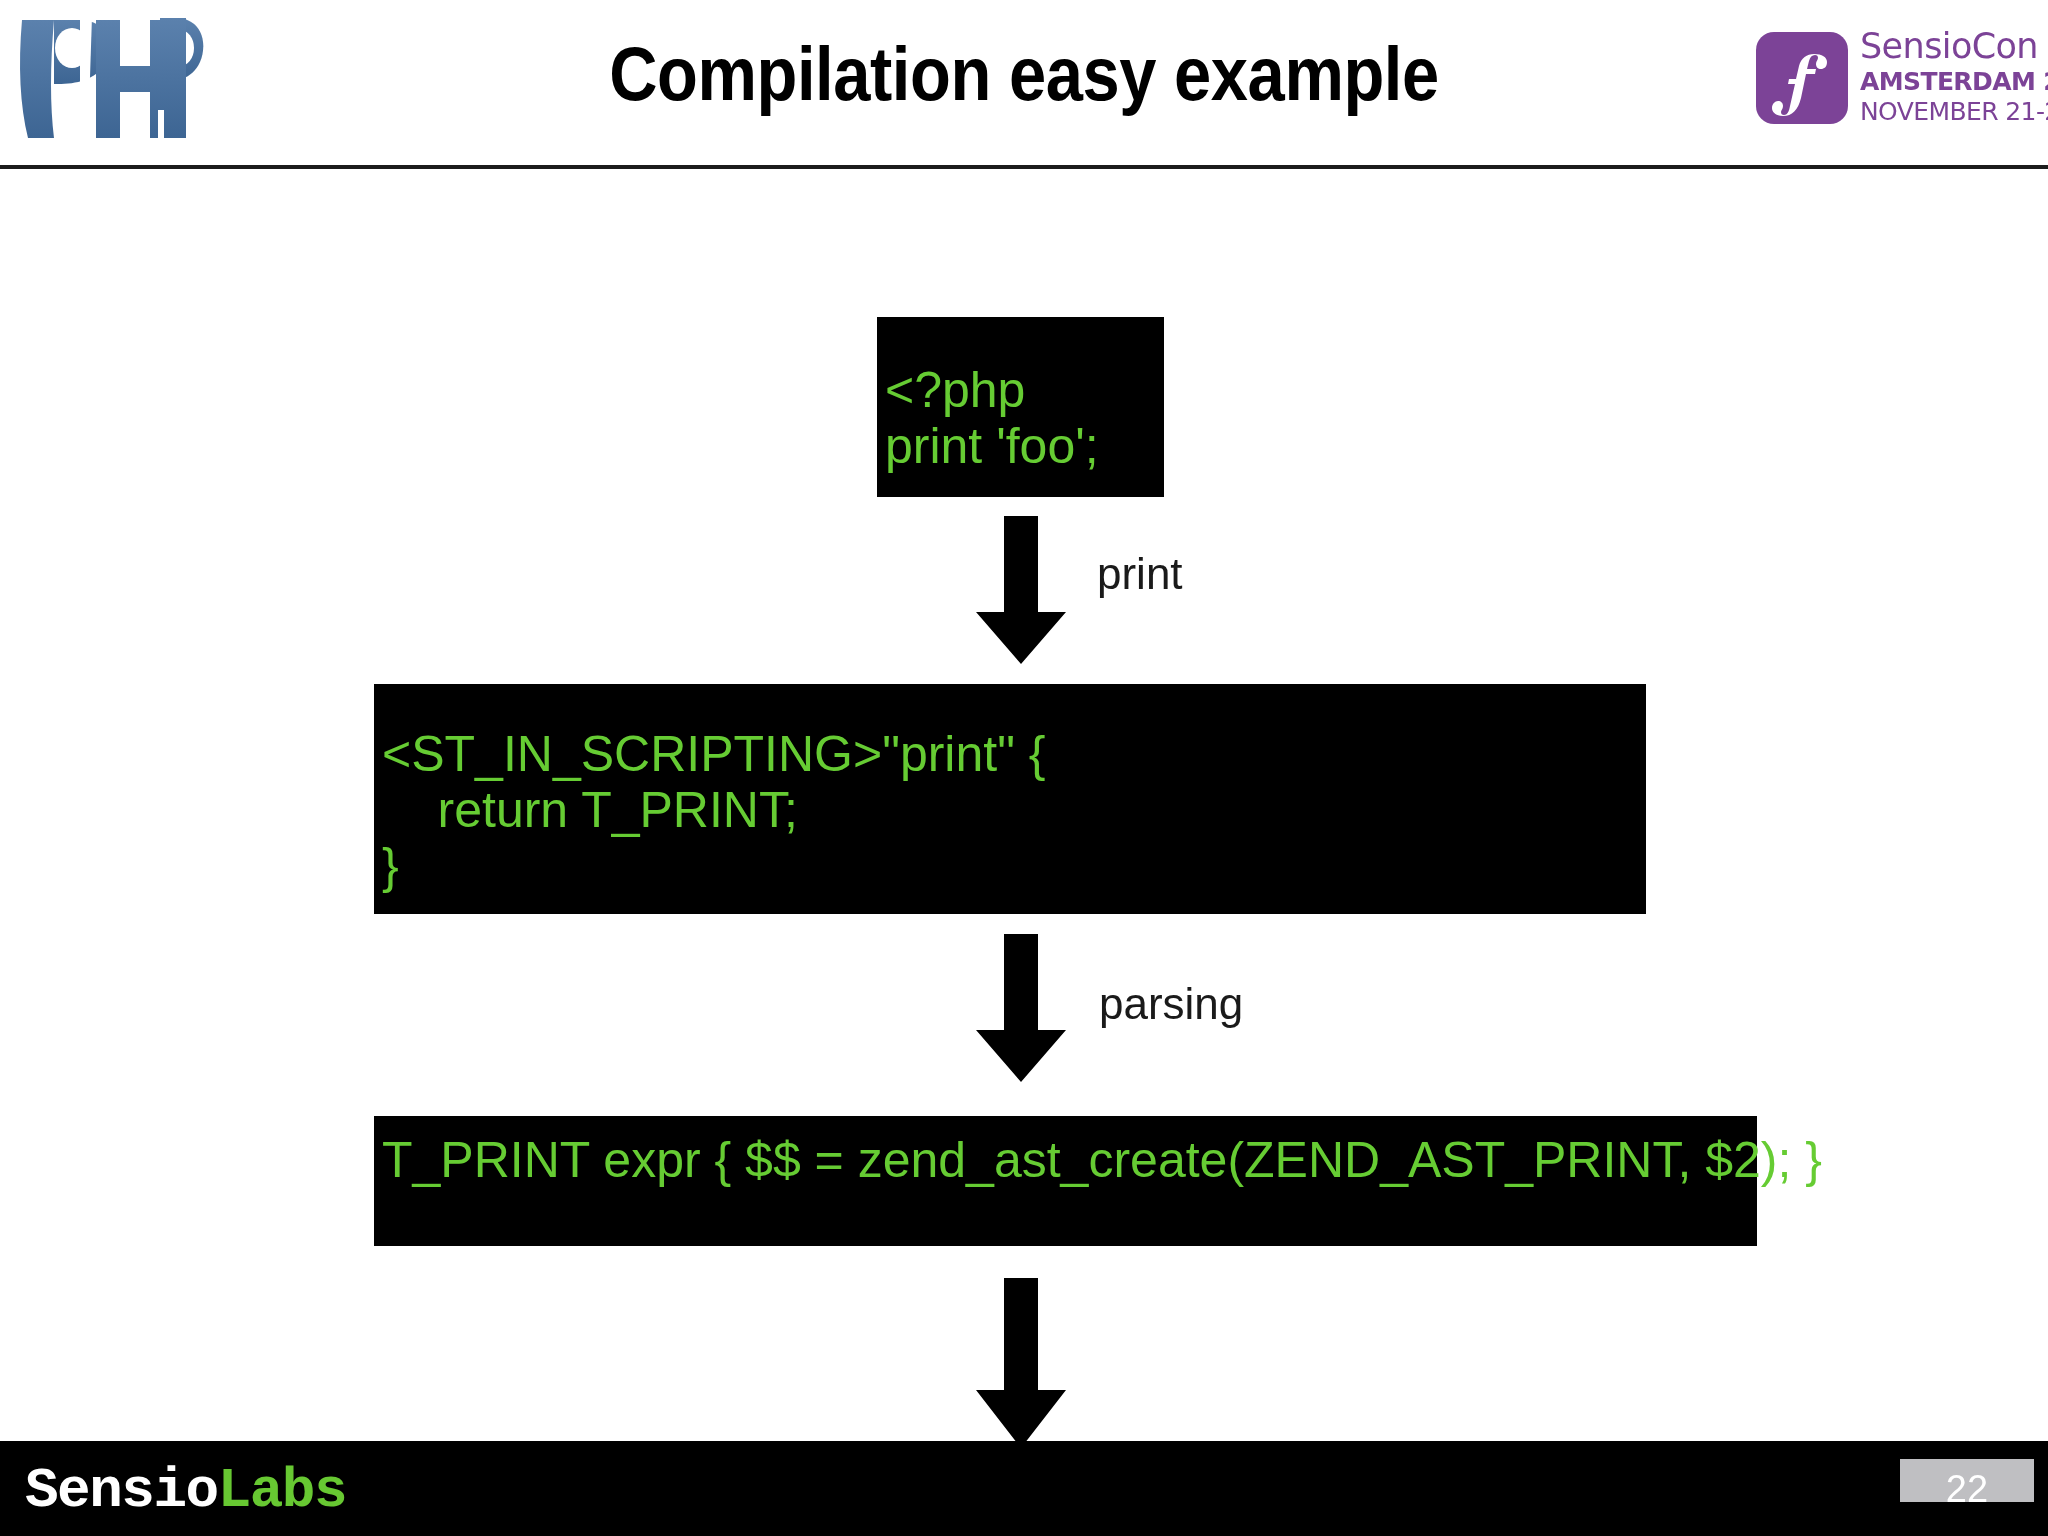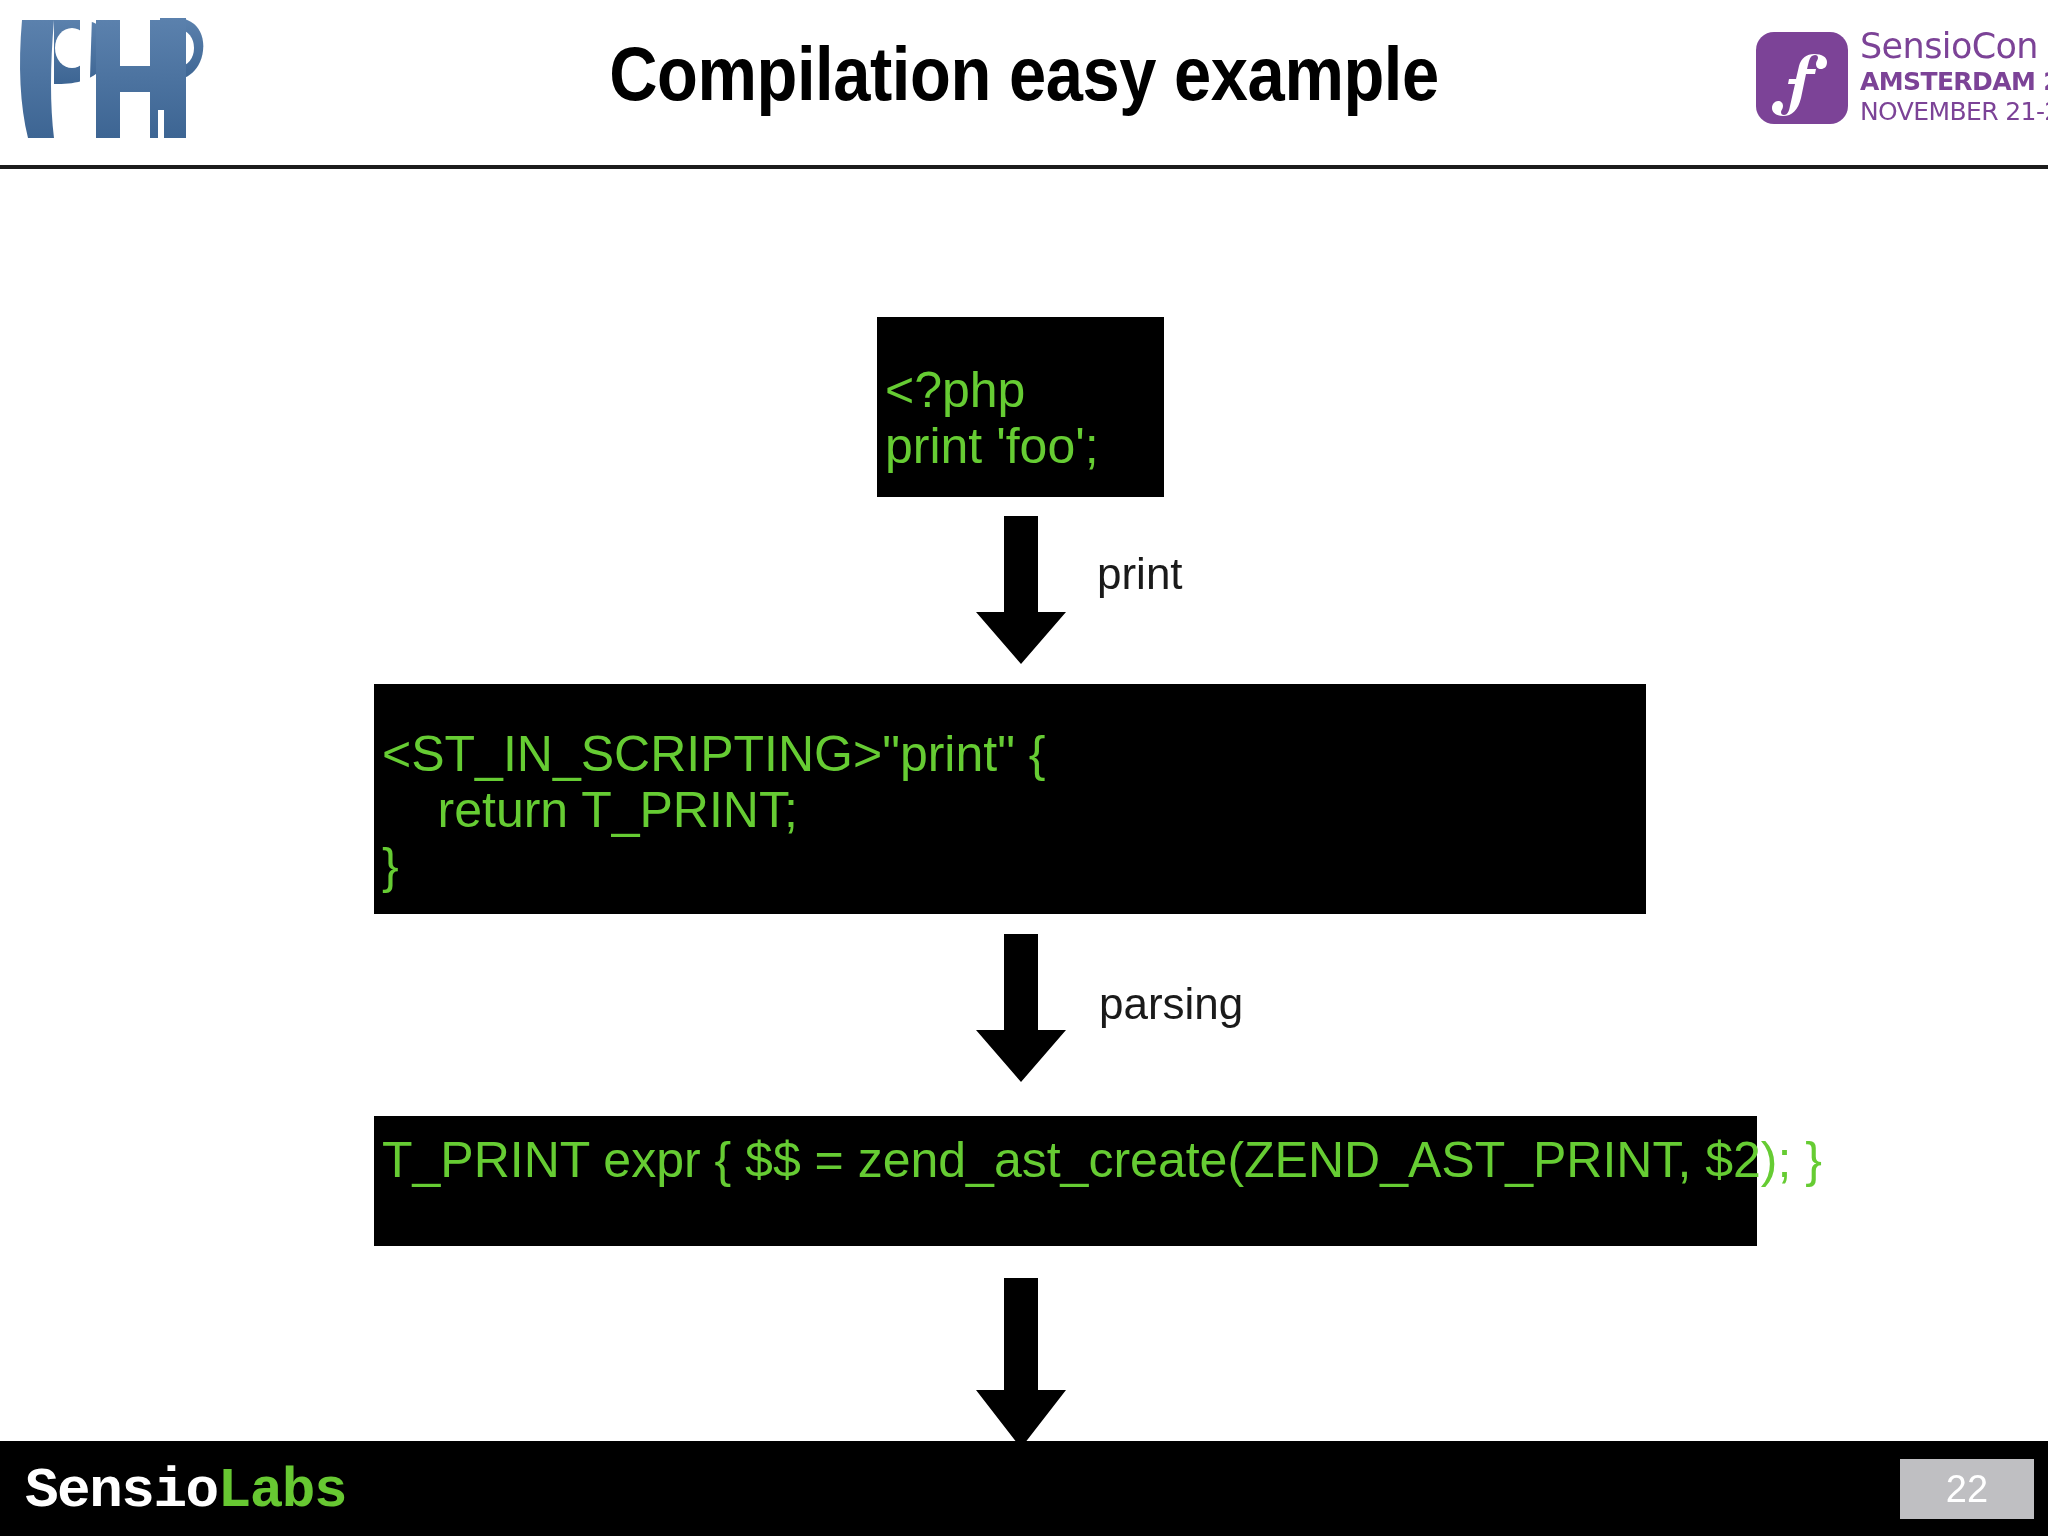--- a/index.html
+++ b/index.html
@@ -184,21 +184,21 @@
     line-height: 58px;
     white-space: nowrap;
   }
   .sensio .s-white { color: #ffffff; }
   .sensio .s-green { color: #67c832; }
   .page-number {
     position: absolute;
     left: 1900px;
     top: 1459px;
     width: 134px;
-    height: 60px;
+    height: 43px;
     background: #bfbfc2;
     color: #ffffff;
     font-family: "Liberation Sans", sans-serif;
     font-size: 38px;
     line-height: 60px;
     text-align: center;
   }
 </style>
 </head>
 <body>

